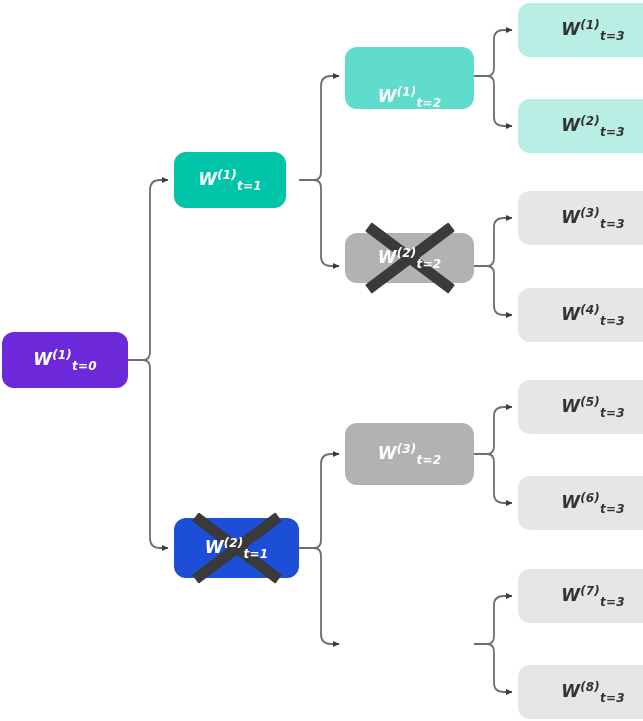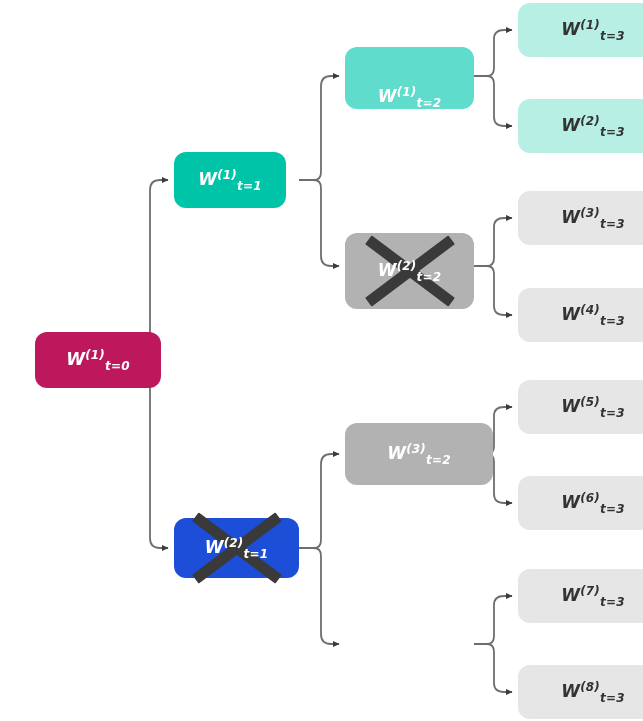--- a/index.html
+++ b/index.html
@@ -49,21 +49,21 @@
   .node .label .sup {
     font-size: 12px;
     vertical-align: super;
   }
   .node .label .sub {
     font-size: 12px;
     vertical-align: sub;
   }
 
   
-  .n-root      { background: #be185d; margin-left: 33px; }
+  .n-root      { background: #6d28d9; }
   .n-t1-active { background: #00C4A7; }
   .n-t2-active { background: #5FDCCC; align-items: flex-end; }
   .n-t3-active { background: #B7EFE4; }
   .n-pruned    { background: #1d4ed8; }
   .n-t2-dead   { background: #B2B2B2; }
   .n-t3-dead   { background: #E6E6E6; }
 
   .txt-white { color: #ffffff; }
   .txt-dark  { color: #333333; }
 
@@ -147,31 +147,31 @@
       <span class="base">W</span><span class="sup">(2)</span><span class="sub">t=1</span>
     </span>
   </div>
 
   <div class="node n-t2-active" style="left:345px; top:47px; width:129px; height:62px;">
     <span class="label txt-white">
       <span class="base">W</span><span class="sup">(1)</span><span class="sub">t=2</span>
     </span>
   </div>
 
-  <div class="node n-t2-dead" style="left:345px; top:233px; width:129px; height:76px;">
+  <div class="node n-t2-dead" style="left:345px; top:233px; width:129px; height:50px;">
     <span class="xmark">
         <span class="a"></span>
         <span class="b"></span>
       </span>
     <span class="label txt-white">
       <span class="base">W</span><span class="sup">(2)</span><span class="sub">t=2</span>
     </span>
   </div>
 
-  <div class="node n-t2-dead" style="left:345px; top:423px; width:148px; height:62px;">
+  <div class="node n-t2-dead" style="left:345px; top:423px; width:129px; height:62px;">
     <span class="label txt-white">
       <span class="base">W</span><span class="sup">(3)</span><span class="sub">t=2</span>
     </span>
   </div>
 
 
   <div class="node n-t3-active" style="left:518px; top:3px; width:150px; height:54px;">
     <span class="label txt-dark">
       <span class="base">W</span><span class="sup">(1)</span><span class="sub">t=3</span>
     </span>

